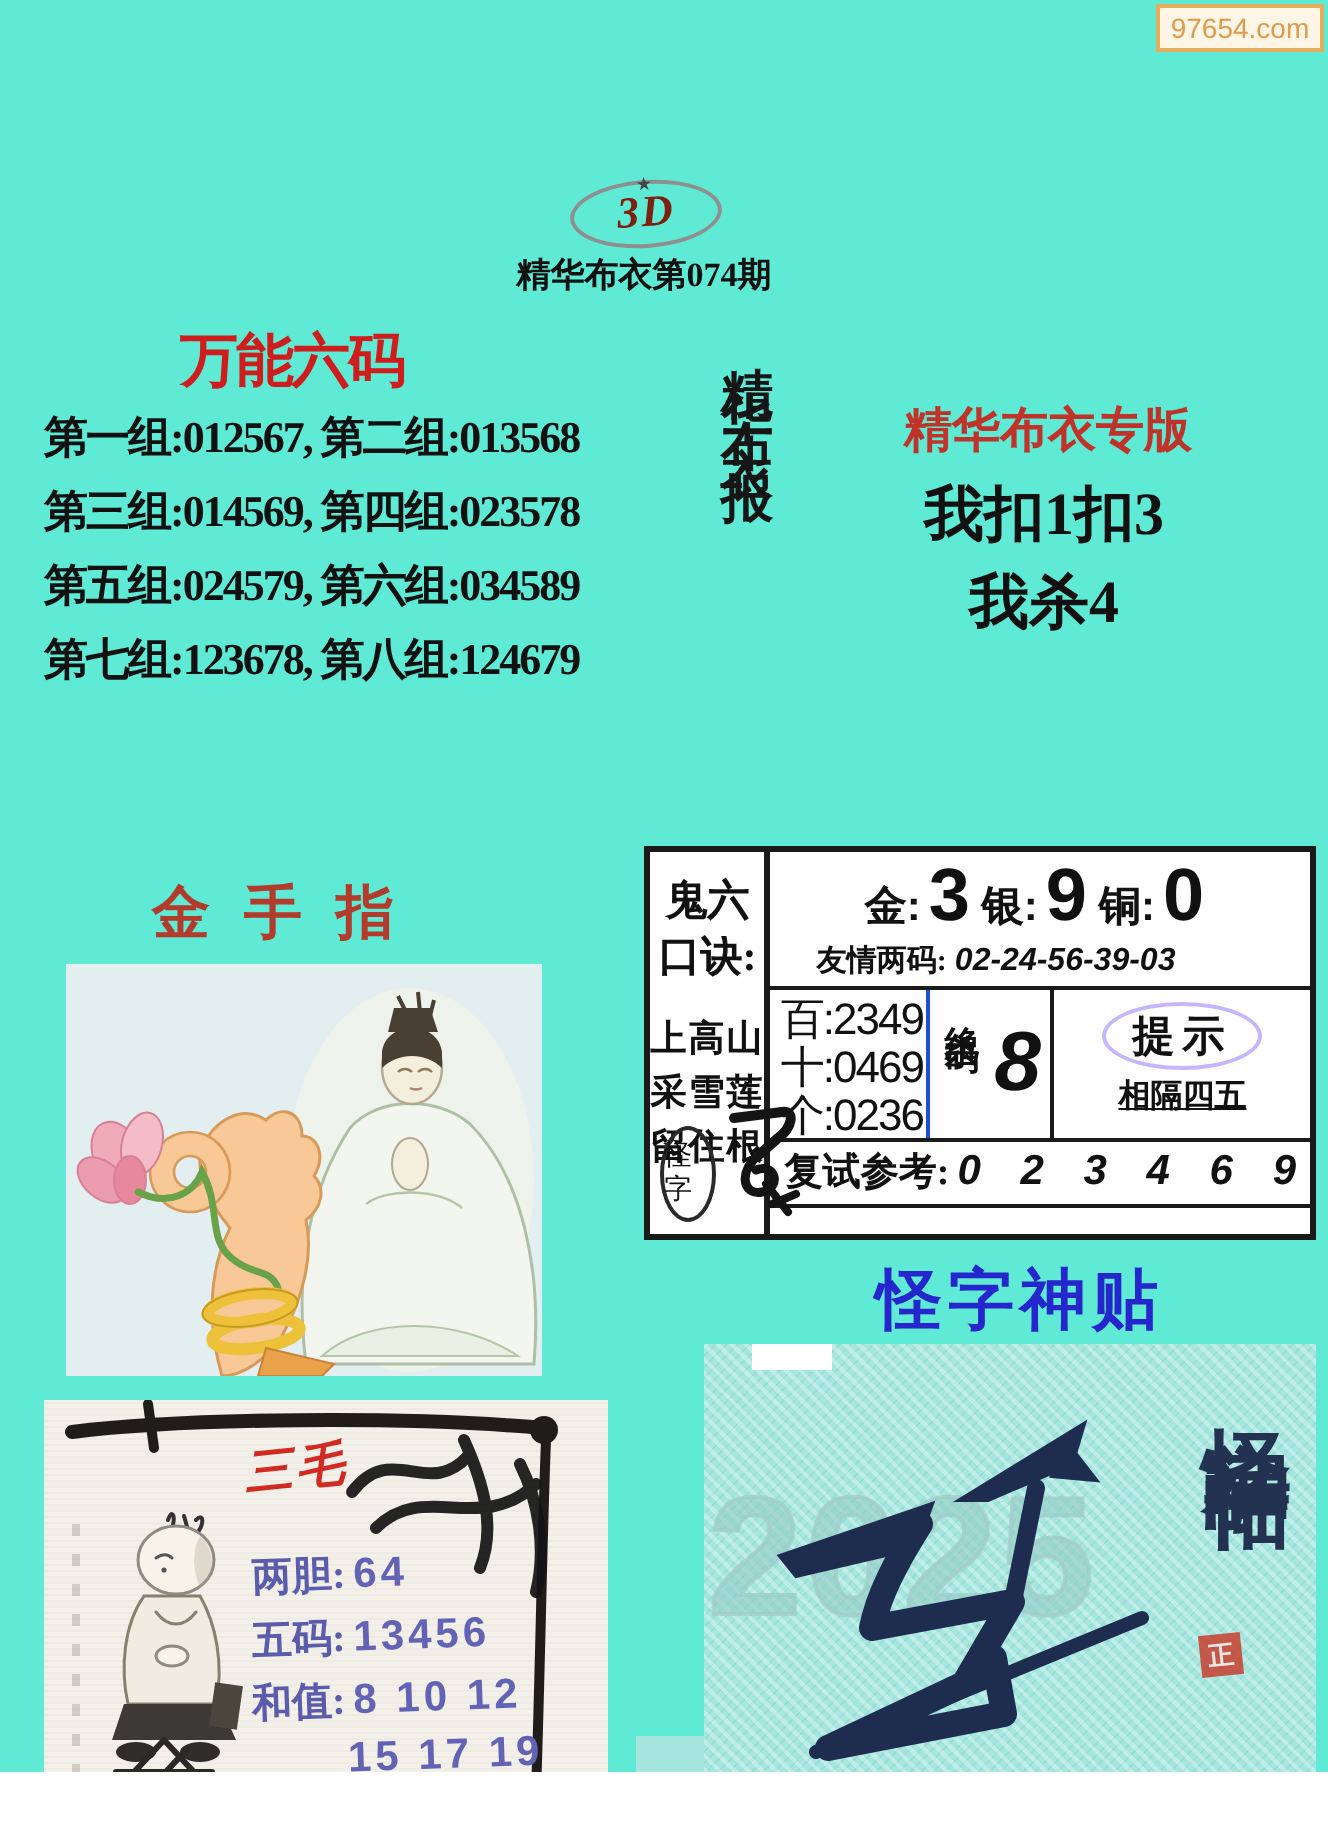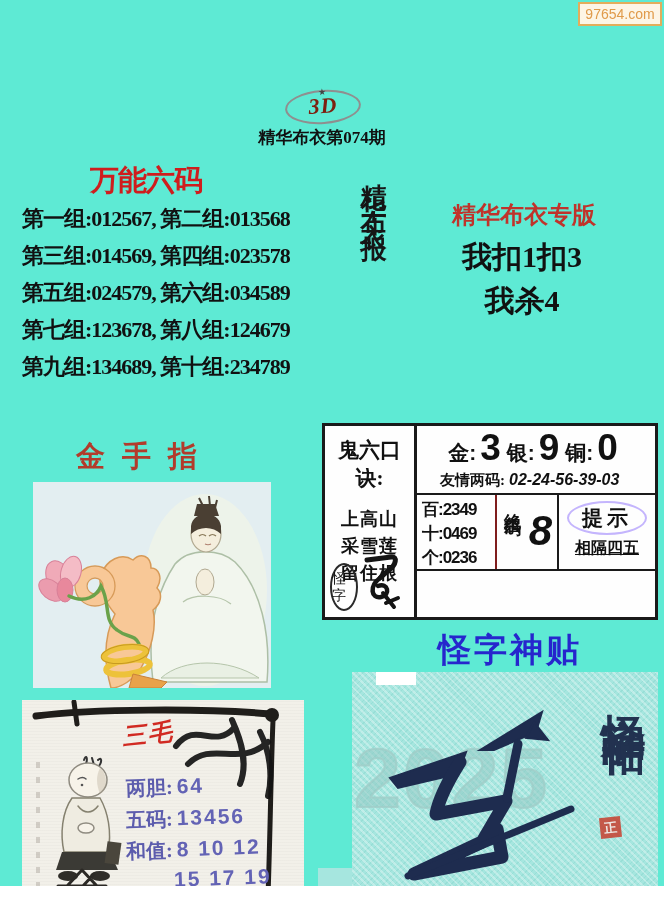--- a/index.html
+++ b/index.html
@@ -58,22 +58,22 @@
   .gbox-right{flex:1;display:flex;flex-direction:column;}
   .gr-metals{height:42px;display:flex;align-items:baseline;justify-content:center;
              padding-top:3px;font-family:"Liberation Sans",sans-serif;}
   .gr-metals .ml{font-size:21px;font-weight:bold;}
   .gr-metals .mv{font-size:37px;font-weight:bold;margin:0 6px 0 4px;line-height:38px;}
   .gr-friend{height:22px;padding-left:23px;white-space:nowrap;}
   .gr-friend .fl{font-size:15px;font-weight:bold;}
   .gr-friend .fv{font-size:16px;font-weight:bold;font-style:italic;
                  font-family:"Liberation Sans",sans-serif;}
   .gr-mid{border-top:2px solid #1a1a1a;height:74px;display:flex;}
-  .gm-pos{width:80px;box-sizing:border-box;border-right:2px solid #7f1d1d;padding:3px 0 0 5px;
-          font-family:"Liberation Sans",sans-serif;font-size:17px;font-weight:bold;
+  .gm-pos{width:80px;box-sizing:border-box;border-right:2px solid #1d4ed8;padding:3px 0 0 5px;
+          font-family:"Liberation Sans",sans-serif;font-size:22px;font-weight:normal;
           line-height:24px;letter-spacing:-1px;white-space:nowrap;}
   .gm-kill{width:62px;box-sizing:border-box;border-right:2px solid #1a1a1a;position:relative;}
   .gm-kill .kl{position:absolute;left:4px;top:4px;writing-mode:vertical-rl;font-size:17px;
                font-weight:bold;letter-spacing:4px;}
   .gm-kill .kv{position:absolute;right:5px;top:12px;font-size:42px;font-weight:bold;
                font-style:italic;font-family:"Liberation Sans",sans-serif;}
   .gm-hint{flex:1;text-align:center;}
   .gm-hint .ho{display:inline-block;margin-top:6px;border:2px solid #c4b5fd;border-radius:50%;
                padding:1px 13px;font-size:21px;font-weight:bold;letter-spacing:4px;}
   .gm-hint .hv{margin-top:3px;font-size:16px;font-weight:bold;text-decoration:underline;}
@@ -127,21 +127,20 @@
     <div class="l3d">3D</div>
   </div>
   <div class="issue">精华布衣第074期</div>
 
   <div class="six-title">万能六码</div>
   <div class="six-rows">
     <div>第一组:012567, 第二组:013568</div>
     <div>第三组:014569, 第四组:023578</div>
     <div>第五组:024579, 第六组:034589</div>
     <div>第七组:123678, 第八组:124679</div>
-    <div>第九组:134689, 第十组:234789</div>
   </div>
 
   <div class="masthead">精华布衣报</div>
 
   <div class="sp-title">精华布衣专版</div>
   <div class="sp-line1">我扣1扣3</div>
   <div class="sp-line2">我杀4</div>
 
   <div class="gf-title">金手指</div>
   <div class="gf-img">
@@ -218,20 +217,24 @@
           <div>个:0236</div>
         </div>
         <div class="gm-kill">
           <span class="kl">绝杀码</span>
           <span class="kv">8</span>
         </div>
         <div class="gm-hint">
           <div class="ho">提示</div>
           <div class="hv">相隔四五</div>
         </div>
+      </div>
+      <div class="gr-retest">
+        <span class="rl">复试参考:</span>
+        <span class="rv">0 2 3 4 6 9</span>
       </div>
       <div class="gr-empty"></div>
     </div>
   </div>
 
   <div class="sp2-title">怪字神贴</div>
 
   <div class="cyan-ext"></div>
   <div class="cyan">
     <div class="notch"></div>

